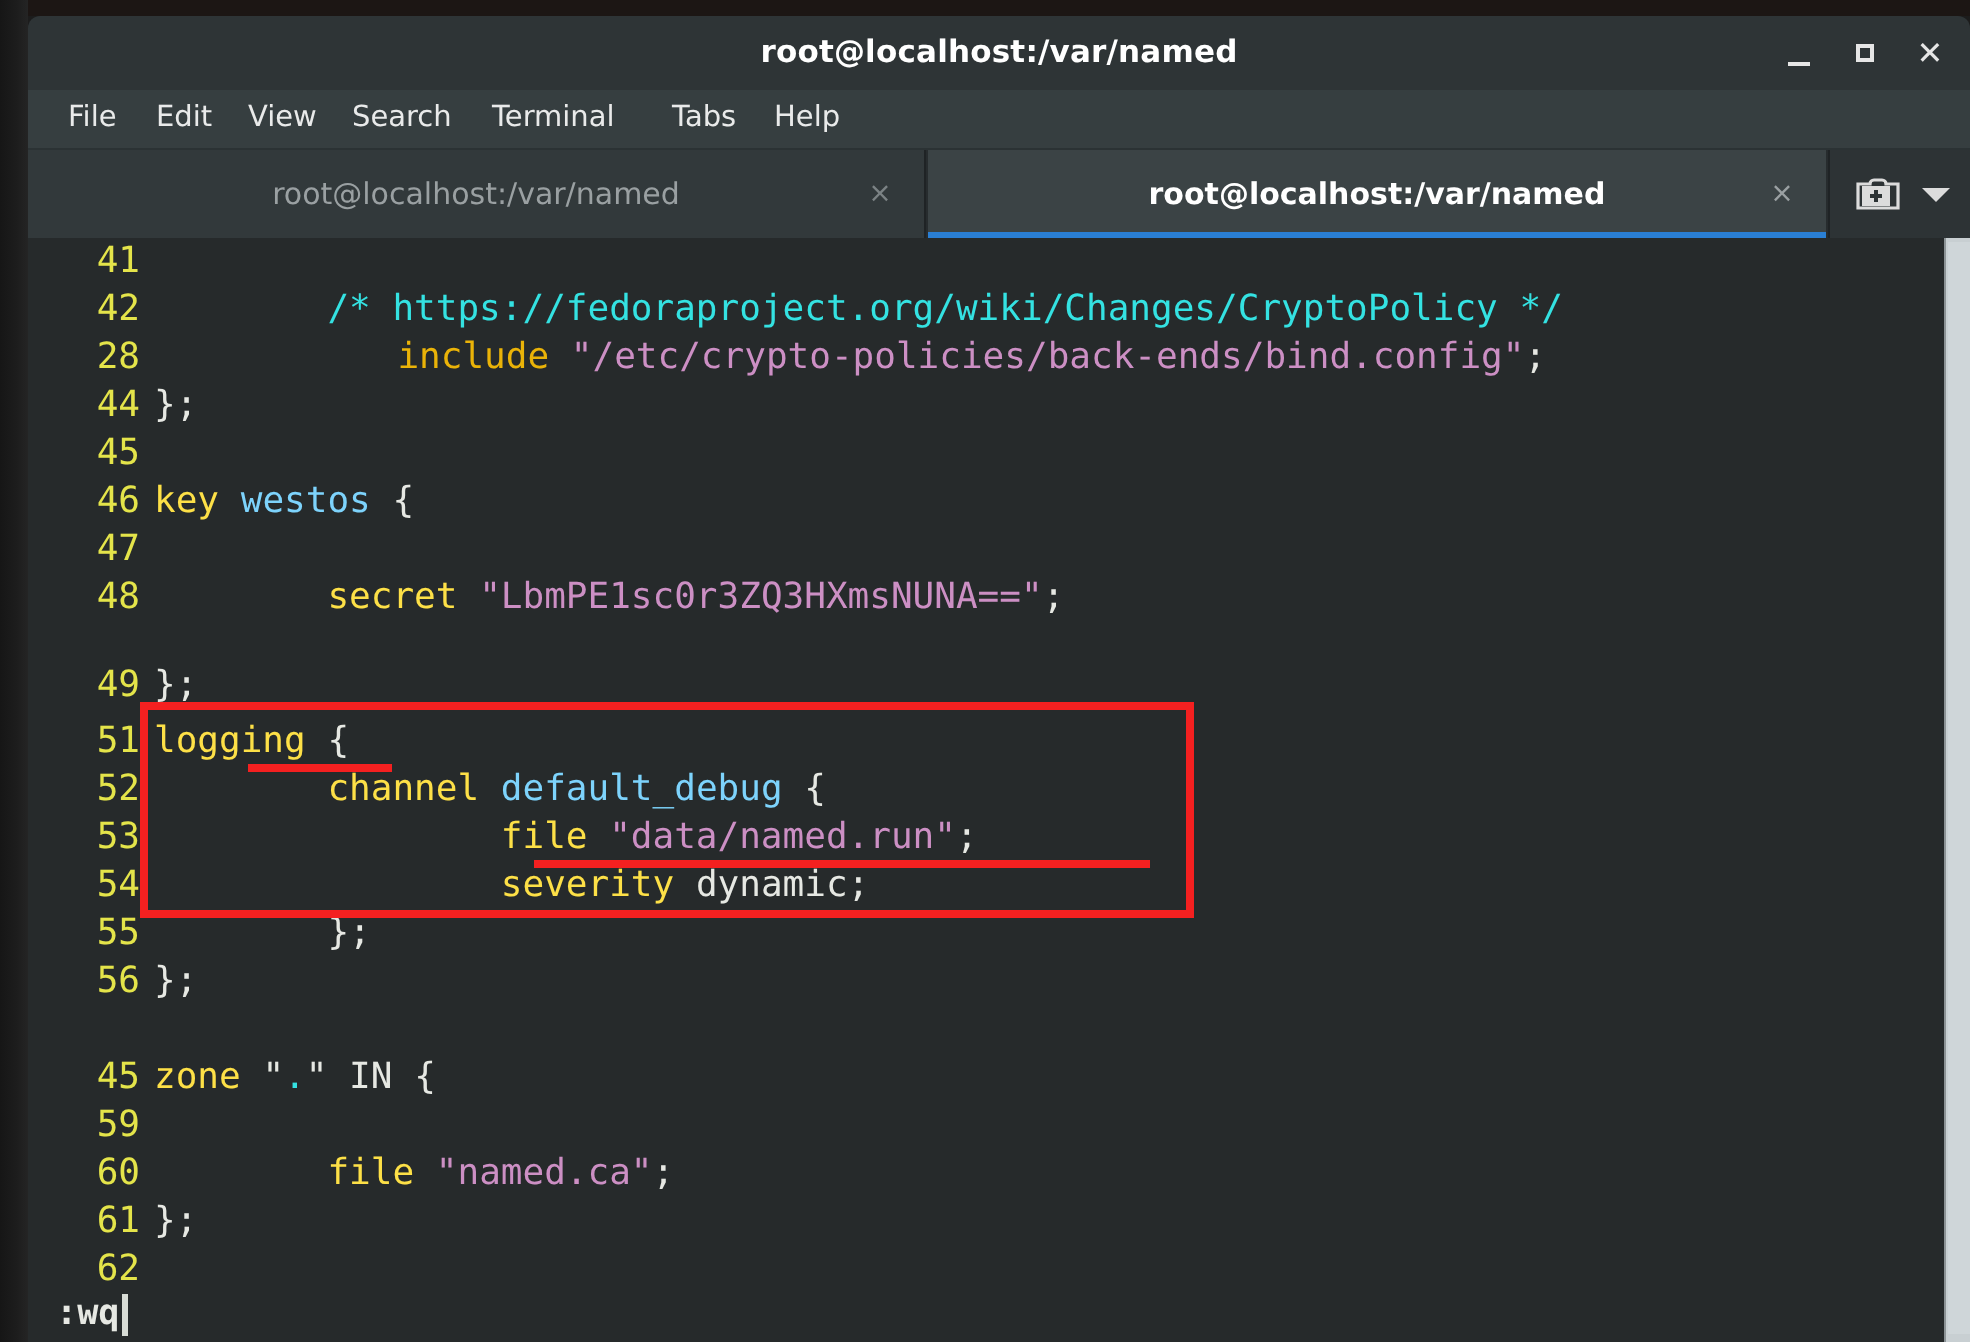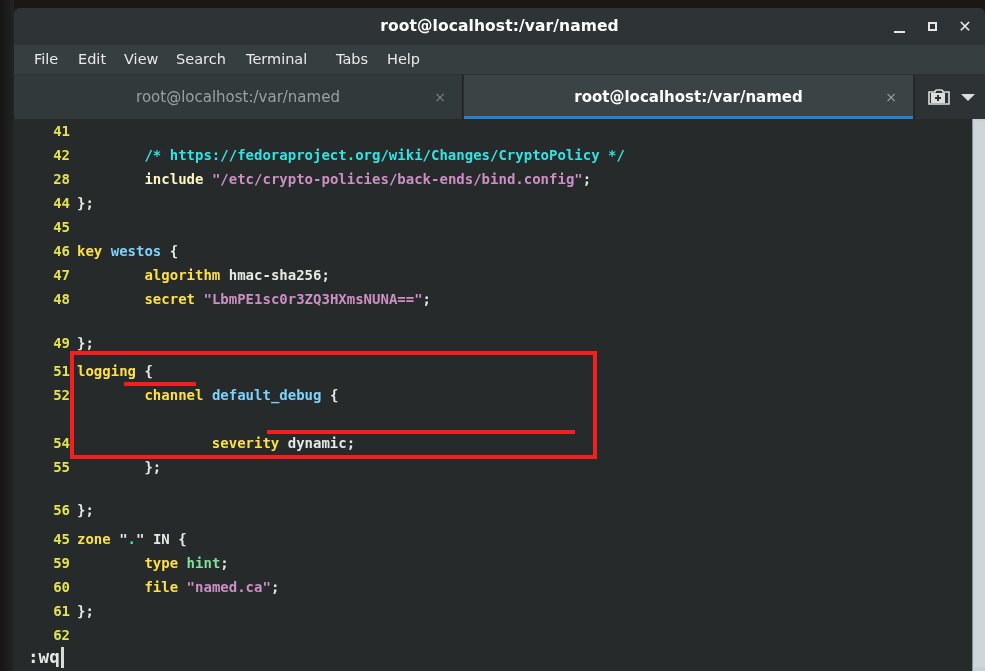--- a/index.html
+++ b/index.html
@@ -213,23 +213,23 @@
     left: 1px; top: 2px;
     width: 11px; height: 546px;
     background: #cfd6d9;
   }
 
   #vim {
     position: absolute;
     left: 0; top: 0;
     width: 958px; height: 496px;
     font-family: "DejaVu Sans Mono", monospace;
-    font-size: 14px;
+    font-size: 18px;
     line-height: 24px;
-    font-weight: bold;
+    font-weight: normal;
     color: #d3d7cf;
   }
   .vline {
     position: absolute;
     left: 0;
     width: 958px;
     height: 24px;
     white-space: pre;
   }
   .lnum {
@@ -243,21 +243,21 @@
     position: absolute;
     left: 63px;
     white-space: pre;
   }
 
   
   .t-kw      { color: #fde047; }   
   .t-id      { color: #7dd3fc; }   
   .t-str     { color: #cc8fc4; }   
   .t-cmt     { color: #34e2e2; }   
-  .t-inc     { color: #fef9c3; }   
+  .t-inc     { color: #eab308; margin-left: 35px; }   
   .t-plain   { color: #e6e8e3; }   
   .t-green   { color: #7ee09a; }   
   .t-dotcyan { color: #34e2e2; }
 
   
   #statusline {
     position: absolute;
     left: 0;
     bottom: 0;
     width: 958px;
@@ -361,30 +361,31 @@
   <div id="terminal">
 
     <div id="vim">
 
     <div class="vline" style="top: 0px;"><span class="lnum">41</span><span class="ltext"></span></div>
         <div class="vline" style="top: 24px;"><span class="lnum">42</span><span class="ltext"><span class="t-plain">        </span><span class="t-cmt">/* https://fedoraproject.org/wiki/Changes/CryptoPolicy */</span></span></div>
         <div class="vline" style="top: 48px;"><span class="lnum">28</span><span class="ltext"><span class="t-plain">        </span><span class="t-inc">include </span><span class="t-str">"/etc/crypto-policies/back-ends/bind.config"</span><span class="t-plain">;</span></span></div>
         <div class="vline" style="top: 72px;"><span class="lnum">44</span><span class="ltext"><span class="t-plain">};</span></span></div>
         <div class="vline" style="top: 96px;"><span class="lnum">45</span><span class="ltext"></span></div>
         <div class="vline" style="top: 120px;"><span class="lnum">46</span><span class="ltext"><span class="t-kw">key </span><span class="t-id">westos</span><span class="t-plain"> {</span></span></div>
-        <div class="vline" style="top: 144px;"><span class="lnum">47</span><span class="ltext"><span class="t-plain">        </span><span class="t-kw">algorithm </span><span class="t-plain">hmac-sha256;</span></span></div>
+        <div class="vline" style="top: 144px;"><span class="lnum">47</span></div>
         <div class="vline" style="top: 168px;"><span class="lnum">48</span><span class="ltext"><span class="t-plain">        </span><span class="t-kw">secret </span><span class="t-str">"LbmPE1sc0r3ZQ3HXmsNUNA=="</span><span class="t-plain">;</span></span></div>
         <div class="vline" style="top: 192px; margin-top: 20px;"><span class="lnum">49</span><span class="ltext"><span class="t-plain">};</span></span></div>
         <div class="vline" style="top: 240px;"><span class="lnum">51</span><span class="ltext"><span class="t-kw">logging</span><span class="t-plain"> {</span></span></div>
         <div class="vline" style="top: 264px;"><span class="lnum">52</span><span class="ltext"><span class="t-plain">        </span><span class="t-kw">channel </span><span class="t-id">default_debug</span><span class="t-plain"> {</span></span></div>
+        <div class="vline" style="top: 288px;"><span class="lnum">53</span><span class="ltext"><span class="t-plain">                </span><span class="t-kw">file </span><span class="t-str">"data/named.run"</span><span class="t-plain">;</span></span></div>
         <div class="vline" style="top: 312px;"><span class="lnum">54</span><span class="ltext"><span class="t-plain">                </span><span class="t-kw">severity </span><span class="t-plain">dynamic;</span></span></div>
         <div class="vline" style="top: 336px;"><span class="lnum">55</span><span class="ltext"><span class="t-plain">        </span><span class="t-plain">};</span></span></div>
-        <div class="vline" style="top: 379px;"><span class="lnum">56</span><span class="ltext"><span class="t-plain">};</span></span></div>
+        <div class="vline" style="top: 360px;"><span class="lnum">56</span><span class="ltext"><span class="t-plain">};</span></span></div>
         <div class="vline" style="top: 408px;"><span class="lnum">45</span><span class="ltext"><span class="t-kw">zone </span><span class="t-plain">"</span><span class="t-dotcyan">.</span><span class="t-plain">"</span><span class="t-plain"> IN {</span></span></div>
-        <div class="vline" style="top: 432px;"><span class="lnum">59</span><span class="ltext"><span class="t-plain">        </span><span class="t-kw">type </span><span class="t-green">hint</span><span class="t-plain">;</span></span></div>
+        <div class="vline" style="top: 432px;"><span class="lnum">59</span></div>
         <div class="vline" style="top: 456px;"><span class="lnum">60</span><span class="ltext"><span class="t-plain">        </span><span class="t-kw">file </span><span class="t-str">"named.ca"</span><span class="t-plain">;</span></span></div>
         <div class="vline" style="top: 480px;"><span class="lnum">61</span><span class="ltext"><span class="t-plain">};</span></span></div>
         <div class="vline" style="top: 504px;"><span class="lnum">62</span><span class="ltext"></span></div>
       </div>
 
     <div id="statusline">
       <span class="cmd">:wq</span>
       <span id="cursor-block"></span>
     </div>
 

